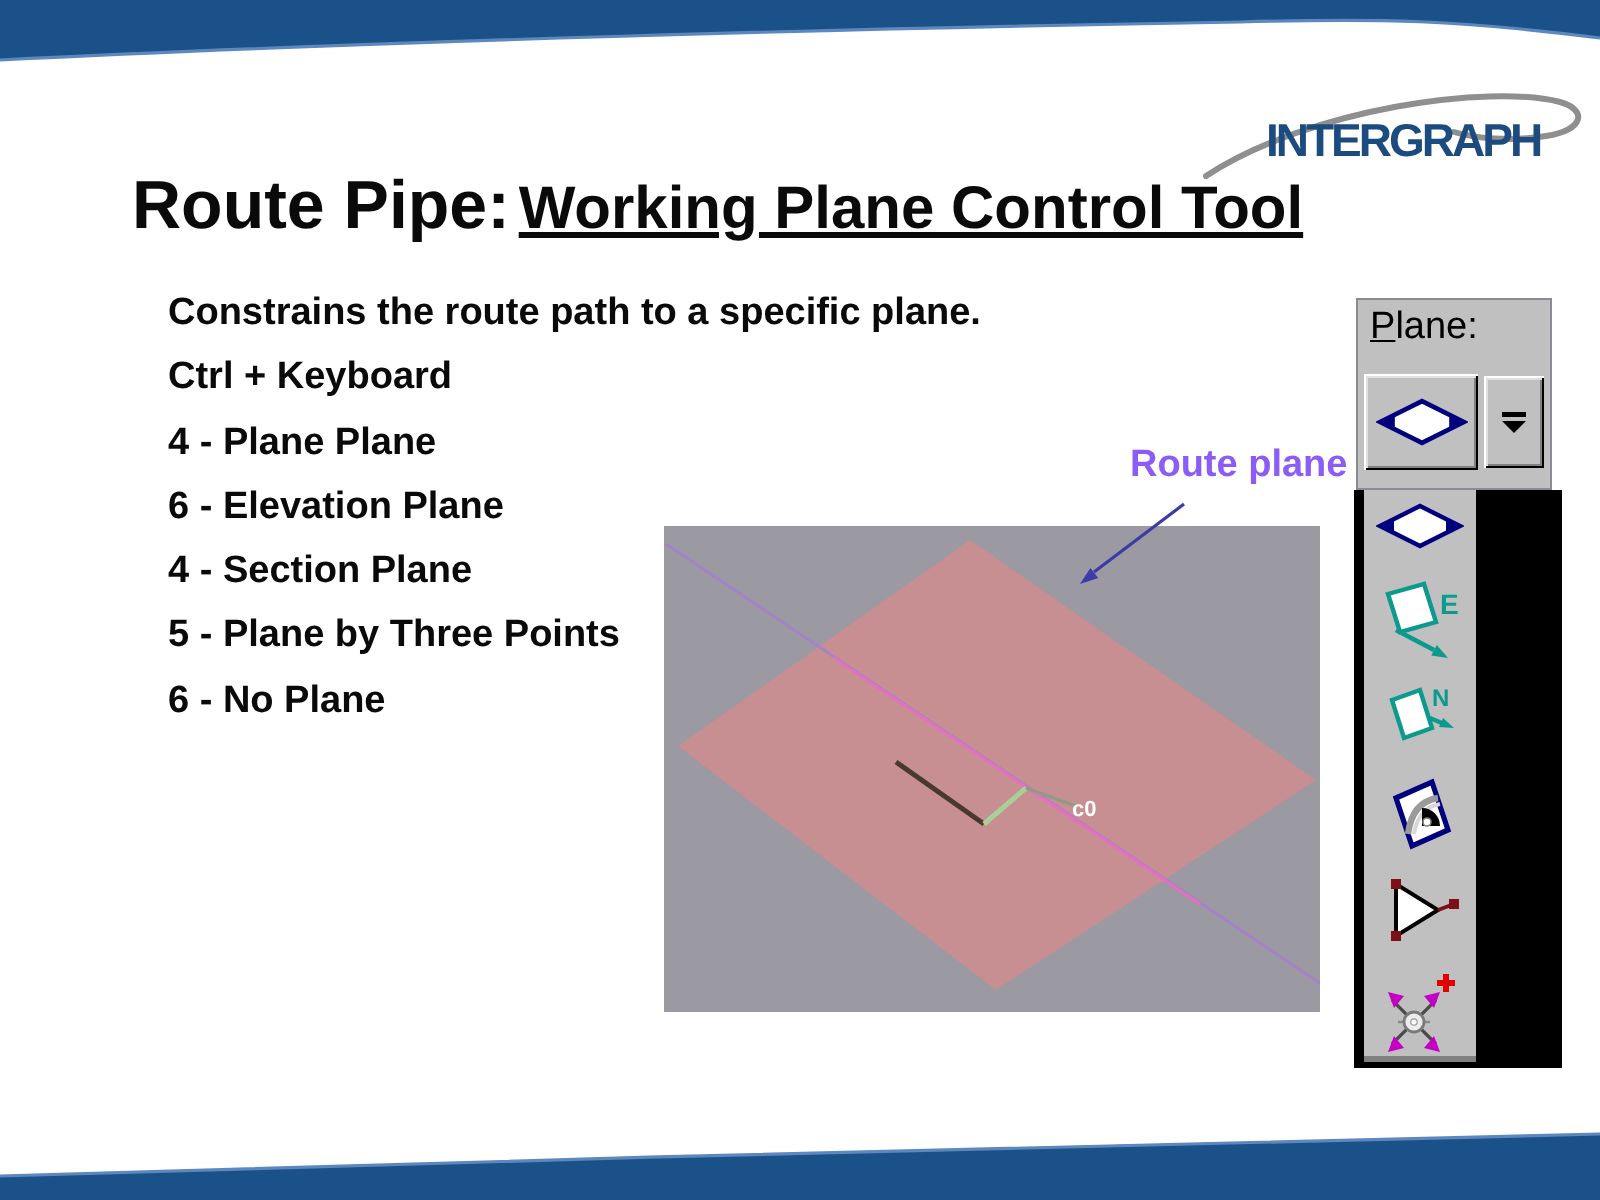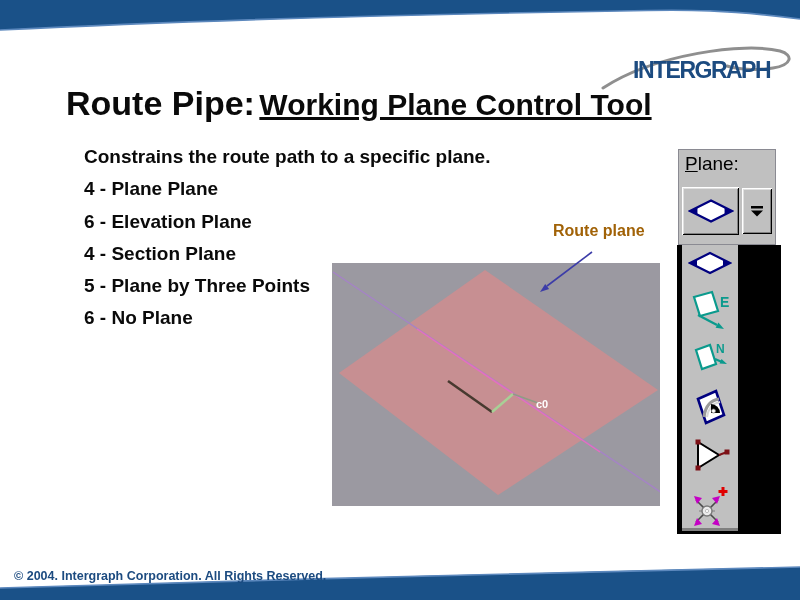--- a/index.html
+++ b/index.html
@@ -16,21 +16,21 @@
   
   .logo-text{left:633px;top:57px;font-size:23px;font-weight:700;color:#1c4b80;
              letter-spacing:-1.5px;white-space:nowrap;}
 
   
   .content{left:52px;top:141px;width:330px;margin-left:32px;}
   .content .line{font-size:19px;font-weight:700;color:#0a0a0a;line-height:32.3px;white-space:nowrap;}
 
   
   .viewport{left:332px;top:263px;width:328px;height:243px;}
-  .annotation{left:553px;top:222px;font-size:16px;font-weight:700;color:#a16207;white-space:nowrap;}
+  .annotation{left:565px;top:222px;font-size:19px;font-weight:700;color:#8b5cf6;white-space:nowrap;}
   .arrow-overlay{left:510px;top:245px;}
 
   
   .tb-panel{left:678px;top:149px;width:98px;height:96px;background:#c0c0c0;border:1px solid #8a8a92;box-sizing:border-box;padding-left:27px;}
   .tb-label{position:absolute;left:6px;top:3px;font-size:19px;color:#000;}
   .tb-label .key{text-decoration:underline;}
   .btn{position:absolute;background:#c0c0c0;display:flex;align-items:center;justify-content:center;
        box-shadow:inset 1px 1px 0 #ffffff, inset -1px -1px 0 #000000,
                   inset 2px 2px 0 #dfdfdf, inset -2px -2px 0 #808080;}
   .btn-main{left:3px;top:37px;width:57px;height:48px;}
@@ -63,20 +63,21 @@
   </svg>
   <div class="abs logo-text">INTERGRAPH</div>
 
   <div class="abs title">
     <span class="t1">Route Pipe:</span>
     <span class="t2">Working Plane Control Tool</span>
   </div>
 
   <div class="abs content">
     <div class="line">Constrains the route path to a specific plane.</div>
+    <div class="line">Ctrl + Keyboard</div>
     <div class="line">4 - Plane Plane</div>
     <div class="line">6 - Elevation Plane</div>
     <div class="line">4 - Section Plane</div>
     <div class="line">5 - Plane by Three Points</div>
     <div class="line">6 - No Plane</div>
   </div>
 
   <svg class="abs viewport" width="328" height="243" viewBox="0 0 328 243">
     <rect x="0" y="0" width="328" height="243" fill="#9b99a1"></rect>
     <polygon points="153,7 326,127 166,232 7,110" fill="#c78f92"></polygon>
@@ -176,15 +177,14 @@
           <polygon points="4,41 12,39 7,33" fill="#c400c4"></polygon>
           <polygon points="30,41 22,39 27,33" fill="#c400c4"></polygon>
           <rect x="28.5" y="5" width="9" height="3" fill="#e00000"></rect>
           <rect x="31.5" y="2" width="3" height="9" fill="#e00000"></rect>
         </svg>
       </div>
 
     </div>
   </div>
 
-  <div class="abs footer">© 2004. Intergraph Corporation. All Rights Reserved.</div>
 
 </div>
 
 </body></html>

